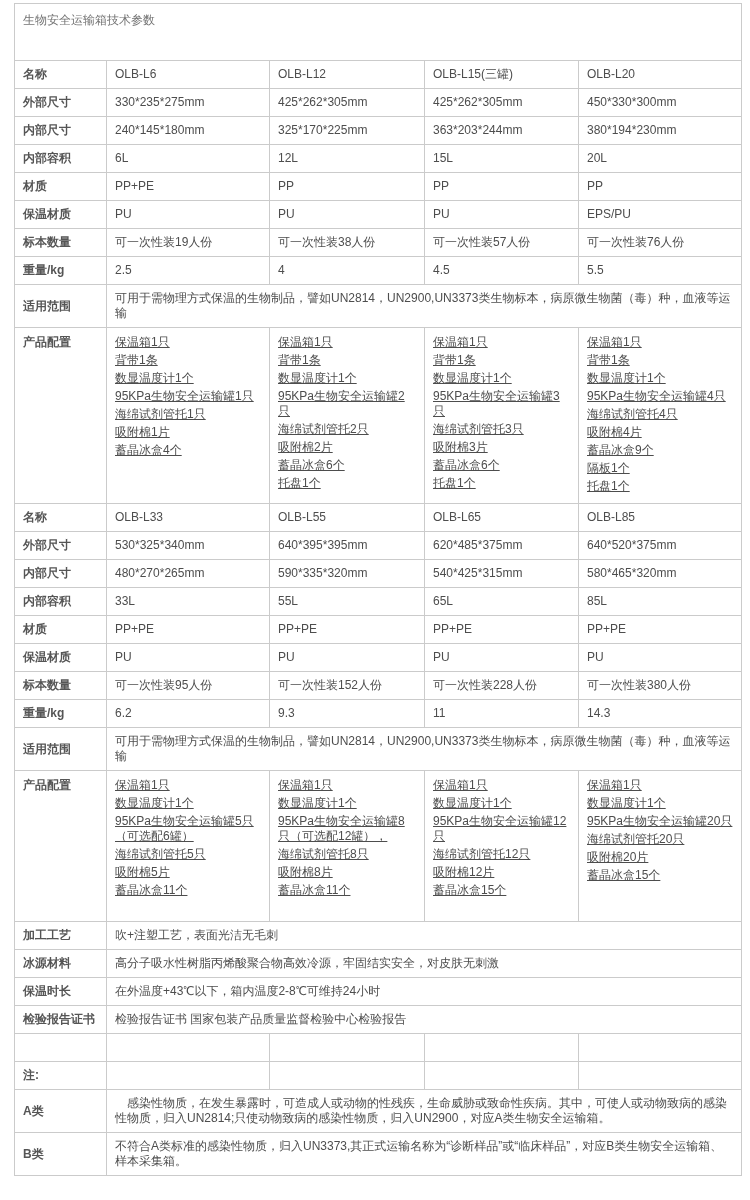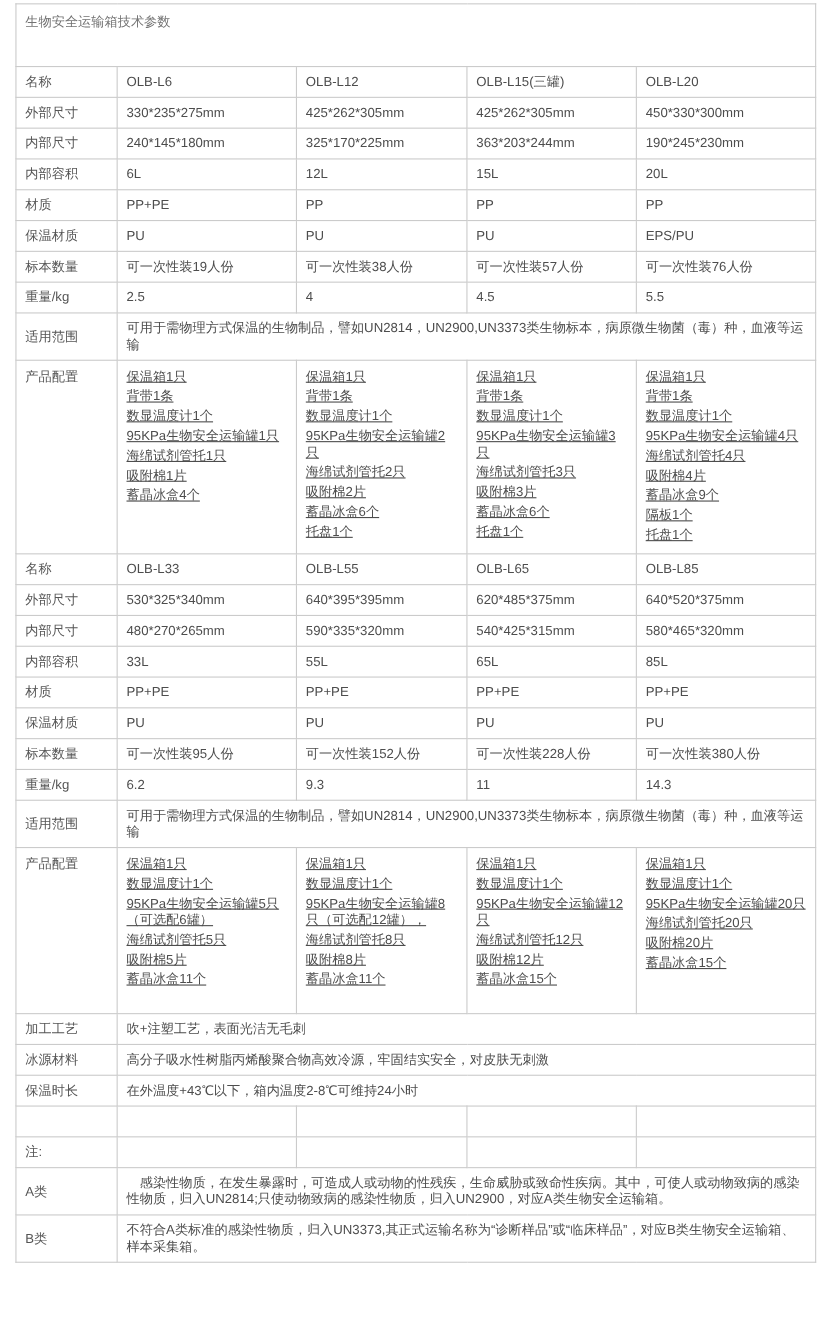--- a/index.html
+++ b/index.html
@@ -38,21 +38,21 @@
     padding-top:9px;
     color:#737373;
   }
   tr.row-list td{
     height:151px;
     vertical-align:top;
     padding-top:7px;
     margin-top:23px;
   }
   tr.row-list td div{ margin:0 0 3px 0;text-decoration:underline; }
-  td.row-label{ color:#555555; }
+  td.row-label{ color:#555555;font-weight:bold; }
 </style>
 </head>
 <body>
 
 <div class="wrap">
   <table class="spec">
     <colgroup>
       <col class="c-label">
         <col class="c1">
         <col class="c2">
@@ -75,21 +75,21 @@
           <td>330*235*275mm</td>
           <td>425*262*305mm</td>
           <td>425*262*305mm</td>
           <td>450*330*300mm</td>
         </tr>
         <tr class="row-cells">
           <td class="row-label">内部尺寸</td>
           <td>240*145*180mm</td>
           <td>325*170*225mm</td>
           <td>363*203*244mm</td>
-          <td>190*245*230mm</td>
+          <td>380*194*230mm</td>
         </tr>
         <tr class="row-cells">
           <td class="row-label">内部容积</td>
           <td>6L</td>
           <td>12L</td>
           <td>15L</td>
           <td>20L</td>
         </tr>
         <tr class="row-cells">
           <td class="row-label">材质</td>
@@ -266,20 +266,24 @@
           <td colspan="4">吹+注塑工艺，表面光洁无毛刺</td>
         </tr>
         <tr class="row-span">
           <td class="row-label">冰源材料</td>
           <td colspan="4">高分子吸水性树脂丙烯酸聚合物高效冷源，牢固结实安全，对皮肤无刺激</td>
         </tr>
         <tr class="row-span">
           <td class="row-label">保温时长</td>
           <td colspan="4">在外温度+43℃以下，箱内温度2-8℃可维持24小时</td>
         </tr>
+        <tr class="row-span">
+          <td class="row-label">检验报告证书</td>
+          <td colspan="4">检验报告证书 国家包装产品质量监督检验中心检验报告</td>
+        </tr>
         <tr class="row-cells">
           <td class="row-label"></td>
           <td></td>
           <td></td>
           <td></td>
           <td></td>
         </tr>
         <tr class="row-cells">
           <td class="row-label">注:</td>
           <td></td>

